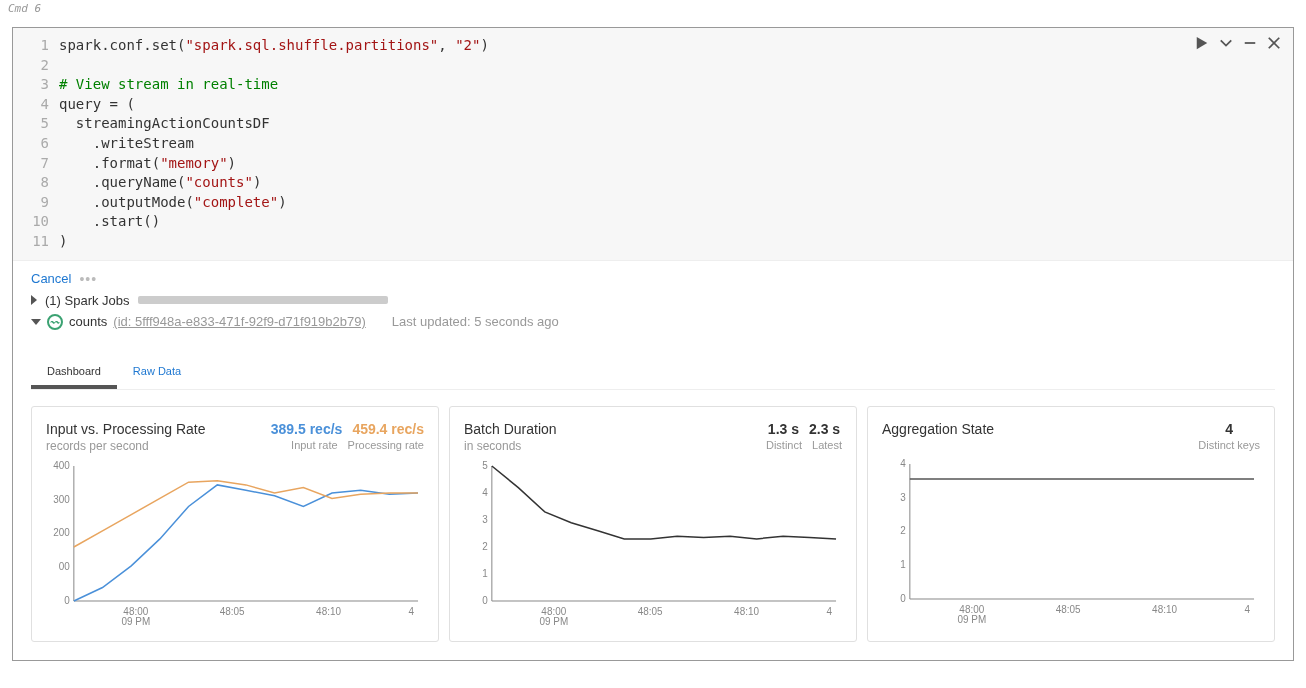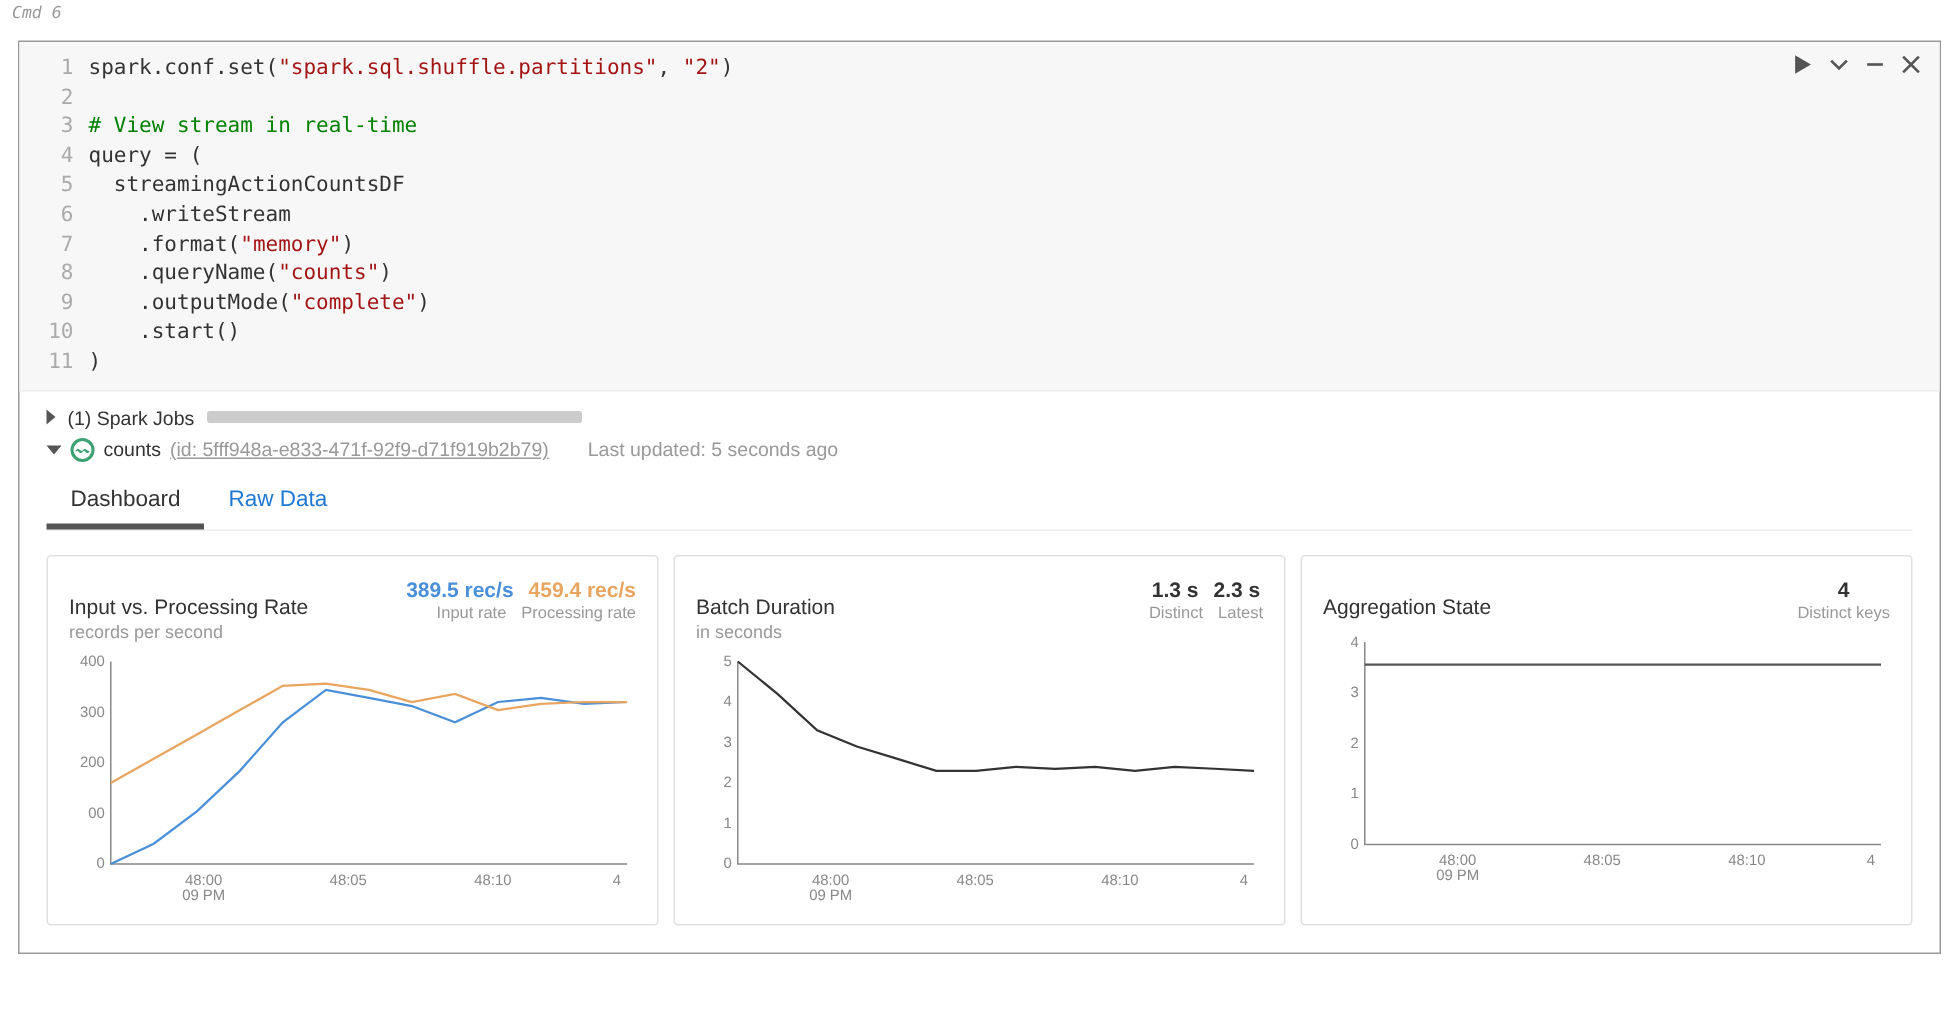--- a/index.html
+++ b/index.html
@@ -21,26 +21,26 @@
 .dots { color: #bbb; font-size: 14px; letter-spacing: 1px; }
 .jobs-row { display: flex; align-items: center; gap: 8px; margin-bottom: 6px; font-size: 13px; }
 .triangle { display: inline-block; width: 0; height: 0; border-top: 5px solid transparent; border-bottom: 5px solid transparent; border-left: 6px solid #555; cursor: pointer; }
 .triangle.down { border-left: 5px solid transparent; border-right: 5px solid transparent; border-top: 6px solid #555; border-bottom: none; width: 0; height: 0; }
 .progress { width: 250px; height: 8px; background: #ccc; border-radius: 2px; }
 .counts-row { display: flex; align-items: center; gap: 6px; margin-bottom: 6px; font-size: 13px; }
 .stream-icon { width: 16px; height: 16px; border: 2px solid #3ba272; border-radius: 50%; display: flex; align-items: center; justify-content: center; font-size: 9px; color: #3ba272; }
 .counts-id { color: #999; text-decoration: underline; }
 .last-updated { color: #999; margin-left: 20px; }
 .tabs { display: flex; margin: 8px 0 16px 0; border-bottom: 1px solid #eee; }
-.tab { padding: 8px 16px; cursor: pointer; font-size: 15px; color: #1f78d1; }
+.tab { padding: 8px 16px; cursor: pointer; font-size: 11px; color: #1f78d1; margin-top: 19px; }
 .tab.active { color: #333; border-bottom: 4px solid #555; font-weight: 500; }
 .charts-row { display: flex; gap: 10px; }
 .chart-card { flex: 1; border: 1px solid #e0e0e0; border-radius: 3px; padding: 14px 14px 10px 14px; background: #fff; }
 .chart-header { display: flex; justify-content: space-between; align-items: flex-start; margin-bottom: 8px; }
-.chart-title-group .title { font-size: 14px; color: #333; margin-top: 11px; }
+.chart-title-group .title { font-size: 14px; color: #333; }
 .chart-title-group .subtitle { font-size: 12px; color: #999; margin-top: 2px; }
 .chart-stats { text-align: right; }
 .stat-nums { display: flex; gap: 10px; justify-content: center; font-weight: 600; font-size: 14px; }
 .stat-labels { display: flex; gap: 10px; justify-content: flex-end; font-size: 11px; color: #999; margin-top: 2px; }
 .input-rate { color: #4a90d9; }
 .proc-rate { color: #e8a55f; }
 .chart-plot { position: relative; height: 170px; }
 .chart-plot svg { width: 100%; height: 100%; }
 .axis-text { font-size: 10px; fill: #888; }
 .axis-line { stroke: #888; stroke-width: 1; }
@@ -112,20 +112,24 @@
         </div>
         <div class="code-line">
           <span class="gutter">11</span>
           <span class="code-text">)</span>
         </div>
       </div>
   </div>
 
   <div class="output">
 
+    <div class="cancel-row">
+      <span class="cancel-link">Cancel</span>
+      <span class="dots">•••</span>
+    </div>
 
     <div class="jobs-row">
       <span class="triangle"></span>
       <span>(1) Spark Jobs</span>
       <div class="progress"></div>
     </div>
 
     <div class="counts-row">
       <span class="triangle down"></span>
       <span class="stream-icon">〰</span>

